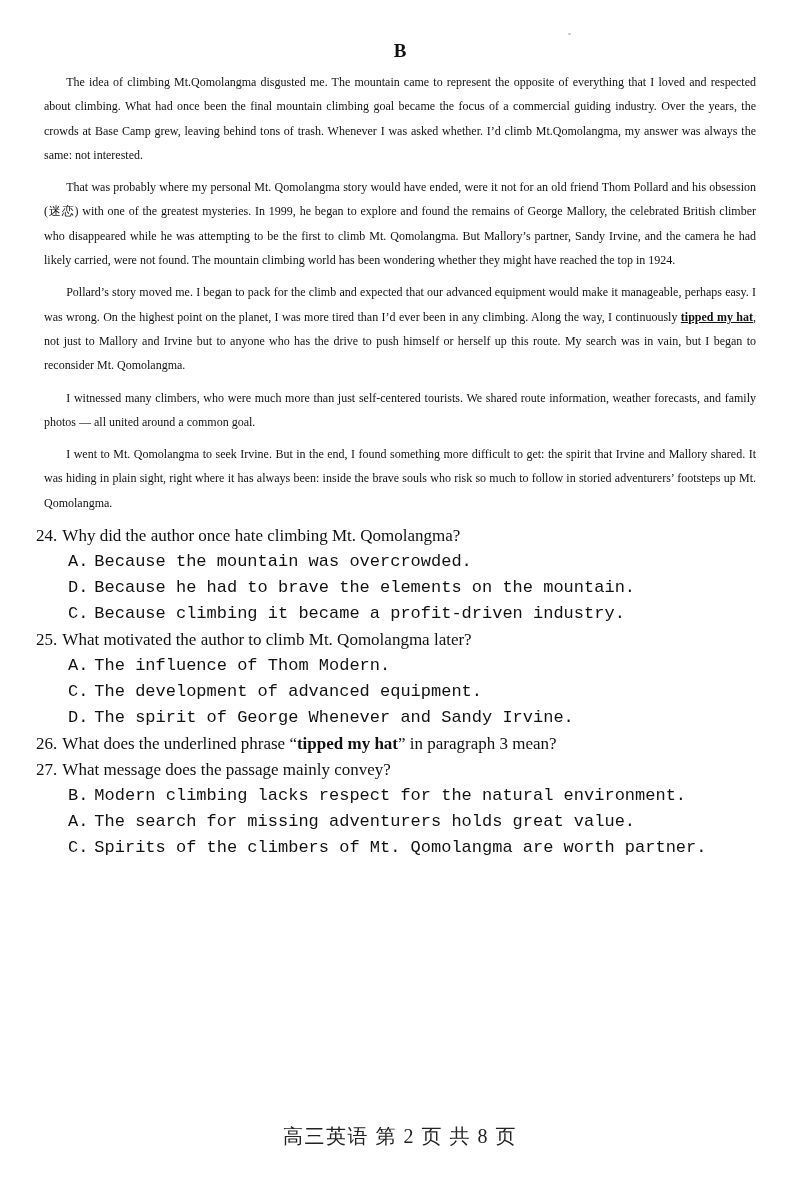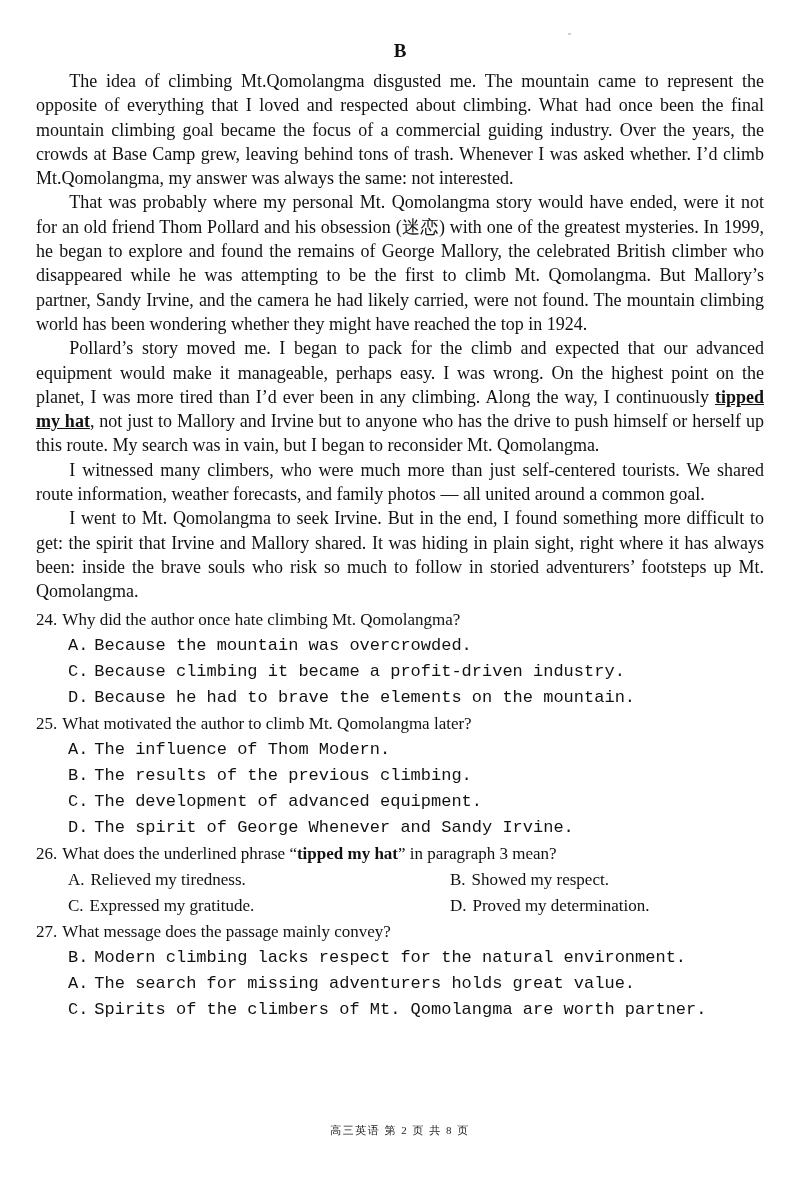--- a/index.html
+++ b/index.html
@@ -19,22 +19,22 @@
     width: 3px; height: 2px; background: #c8c8c8; border-radius: 1px;
   }
   .section-label {
     margin: 0 0 7px 0;
     text-align: center;
     font-size: 19px;
     font-weight: bold;
     line-height: 22px;
   }
   .passage p {
-    margin: 0;
-    font-size: 18px;
+    margin: 8px;
+    font-size: 12px;
     line-height: 24.3px;
     text-align: justify;
     text-indent: 1.85em;
   }
   .phrase-bold-underline {
     font-weight: bold;
     text-decoration: underline;
   }
   .questions {
     margin-top: 3px;
@@ -50,21 +50,21 @@
   .opt-label { margin-right: 0.35em; }
   .opts-grid {
     display: grid;
     grid-template-columns: 382px 1fr;
     padding-left: 32px;
   }
   .footer {
     position: absolute;
     left: 0; right: 0; top: 1123px;
     text-align: center;
-    font-size: 11px;
+    font-size: 20px;
     letter-spacing: 1.5px;
     color: #222;
   }
 </style>
 </head>
 <body>
 
 <div class="page">
   <div class="artifact-dot"></div>
 
@@ -77,43 +77,36 @@
     <p>I witnessed many climbers, who were much more than just self-centered tourists. We shared route information, weather forecasts, and family photos — all united around a common goal.</p>
     <p>I went to Mt. Qomolangma to seek Irvine. But in the end, I found something more difficult to get: the spirit that Irvine and Mallory shared. It was hiding in plain sight, right where it has always been: inside the brave souls who risk so much to follow in storied adventurers’ footsteps up Mt. Qomolangma.</p>
   </div>
 
   <div class="questions">
 
     <div class="question">
       <div class="stem"><span class="qnum">24.</span><span>Why did the author once hate climbing Mt. Qomolangma?</span></div>
       <div class="opts">
         <div class="opt"><span class="opt-label">A.</span><span>Because the mountain was overcrowded.</span></div>
+        <div class="opt"><span class="opt-label">D.</span><span>Because he had to brave the elements on the mountain.</span></div>
         <div class="opt"><span class="opt-label">C.</span><span>Because climbing it became a profit-driven industry.</span></div>
-        <div class="opt"><span class="opt-label">D.</span><span>Because he had to brave the elements on the mountain.</span></div>
       </div>
     </div>
 
     <div class="question">
       <div class="stem"><span class="qnum">25.</span><span>What motivated the author to climb Mt. Qomolangma later?</span></div>
       <div class="opts">
         <div class="opt"><span class="opt-label">A.</span><span>The influence of Thom Modern.</span></div>
-        <div class="opt"><span class="opt-label">B.</span><span>The results of the previous climbing.</span></div>
         <div class="opt"><span class="opt-label">C.</span><span>The development of advanced equipment.</span></div>
         <div class="opt"><span class="opt-label">D.</span><span>The spirit of George Whenever and Sandy Irvine.</span></div>
       </div>
     </div>
 
     <div class="question">
       <div class="stem"><span class="qnum">26.</span><span>What does the underlined phrase “</span><span class="stem-phrase">tipped my hat</span><span>” in paragraph 3 mean?</span></div>
-      <div class="opts-grid">
-        <div class="opt"><span class="opt-label">A.</span><span>Relieved my tiredness.</span></div>
-        <div class="opt"><span class="opt-label">B.</span><span>Showed my respect.</span></div>
-        <div class="opt"><span class="opt-label">C.</span><span>Expressed my gratitude.</span></div>
-        <div class="opt"><span class="opt-label">D.</span><span>Proved my determination.</span></div>
-      </div>
     </div>
 
     <div class="question">
       <div class="stem"><span class="qnum">27.</span><span>What message does the passage mainly convey?</span></div>
       <div class="opts">
         <div class="opt"><span class="opt-label">B.</span><span>Modern climbing lacks respect for the natural environment.</span></div>
         <div class="opt"><span class="opt-label">A.</span><span>The search for missing adventurers holds great value.</span></div>
         <div class="opt"><span class="opt-label">C.</span><span>Spirits of the climbers of Mt. Qomolangma are worth partner.</span></div>
       </div>
     </div>

